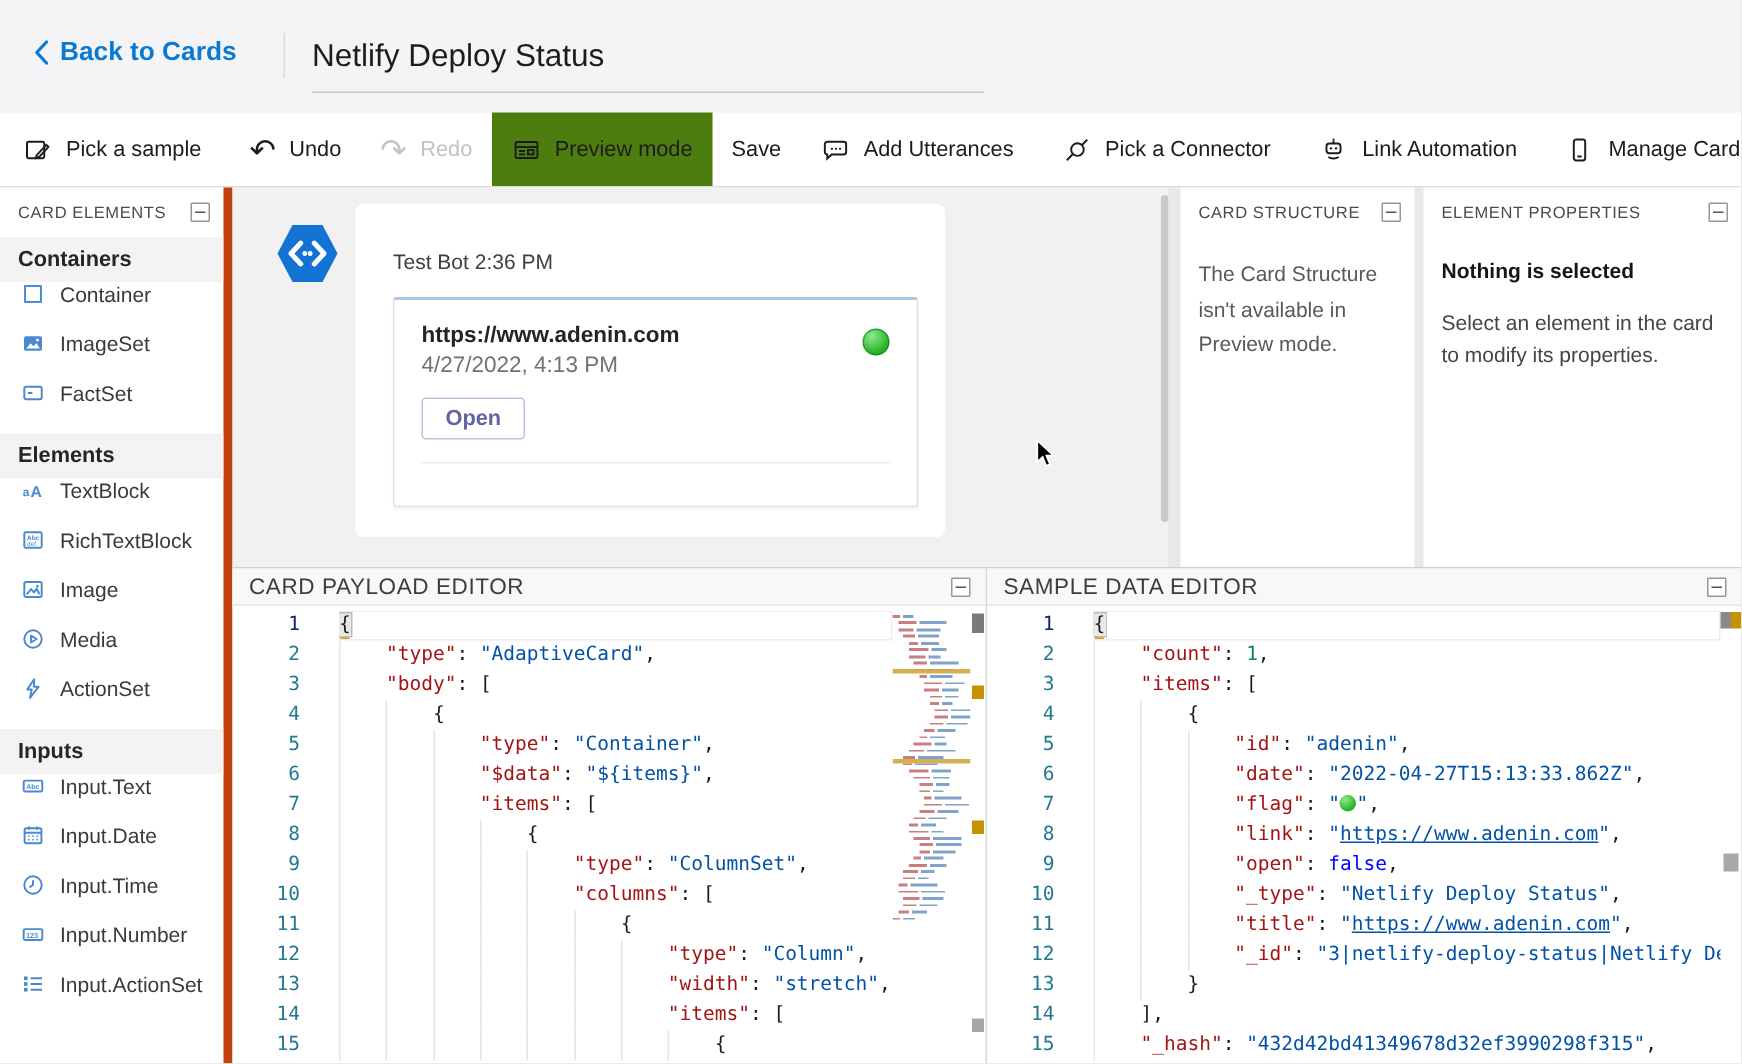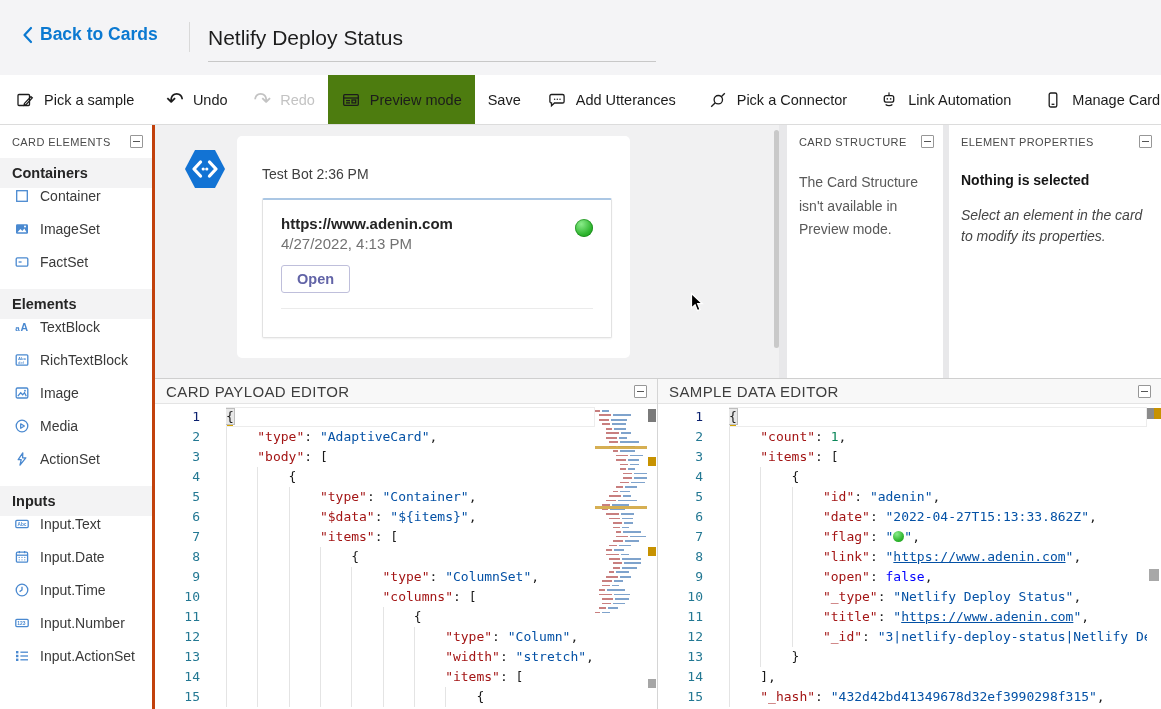--- a/index.html
+++ b/index.html
@@ -23,21 +23,21 @@
             font-family:"Liberation Sans",sans-serif; font-size:14.5px; color:#1c1c1c; cursor:pointer; white-space:nowrap; }
   .tb-btn.active { background:#4d7c0f; }
   .tb-btn.disabled { color:#c3c3c3; }
   .tb-btn svg { stroke:#1c1c1c; fill:none; stroke-width:1.3; }
   .tb-sep { width:1px; background:#d4d4d4; margin:9px 3px; }
   .ml-auto { margin-left:auto; }
   .u-arrow { font-family:"DejaVu Sans", sans-serif; font-size:21px; line-height:18px; }
 
   
   .sidebar { position:absolute; left:0; top:125px; width:155px; height:584px; background:#fff;
-             border-right:3px solid #c2410c; overflow:hidden; }
+             border-right:6px solid #c2410c; overflow:hidden; }
   .panel-head { display:flex; align-items:center; padding:10px 9px 8px 12px; }
   .panel-title { font-size:11px; letter-spacing:.4px; color:#4a4a4a; flex:1; }
   .collapse { width:13px; height:13px; border:1px solid #979797; border-radius:1px; position:relative;
               flex:none; cursor:pointer; background:#fff; }
   .collapse::after { content:""; position:absolute; left:2px; right:2px; top:5px; height:1px; background:#555; }
   .sb-section-head { height:30px; background:#f3f3f4; display:flex; align-items:center;
                      padding-left:12px; font-size:14.5px; font-weight:700; color:#262626; margin-top:2px; }
   .sb-item { height:33px; display:flex; align-items:flex-start; gap:10px; padding-left:14px;
              font-size:14px; color:#3a3a3a; cursor:pointer; }
   .sb-item svg { flex:none; stroke:#4a89d0; fill:none; stroke-width:1.3; }
@@ -65,21 +65,21 @@
   .ac-divider { margin-top:15px; border-top:1px solid #ebebeb; }
   .canvas-scrollbar { position:absolute; left:619px; top:5px; width:5px; height:218px;
                       background:#c9c9c9; border-radius:3px; }
 
   
   .gap-strip { position:absolute; top:125px; height:253px; background:#e8e8ea; }
   .structure-panel { position:absolute; left:787px; top:125px; width:156px; height:253px; background:#fff; }
   .props-panel { position:absolute; left:949px; top:125px; width:212px; height:253px; background:#fff; }
   .panel-body-msg { margin:15px 10px 0 12px; width:128px; font-size:14px; line-height:23.5px; color:#595959; }
   .props-heading { margin:16px 12px 0 12px; font-size:14px; font-weight:700; color:#151515; }
-  .props-msg { margin:17px 12px 0 12px; font-size:14px; line-height:21px; color:#454545;font-style:italic; }
+  .props-msg { margin:17px 12px 0 12px; font-size:14px; line-height:21px; color:#454545; }
 
   
   .editors { position:absolute; left:155px; top:378px; width:1006px; height:331px; display:flex;
              border-top:1px solid #cfcfcf; background:#fff; }
   .editor { height:100%; display:flex; flex-direction:column; min-width:0; }
   #payload-editor { width:503px; flex:none; border-right:1px solid #d5d5d5; }
   #sample-editor { flex:1; }
   .ed-head { height:25px; flex:none; background:#f8f8f8; border-bottom:1px solid #e4e4e4;
              display:flex; align-items:center; padding:0 10px 0 11px; }
   .ed-title { font-size:15px; letter-spacing:.4px; color:#3d3d3d; flex:1; }

